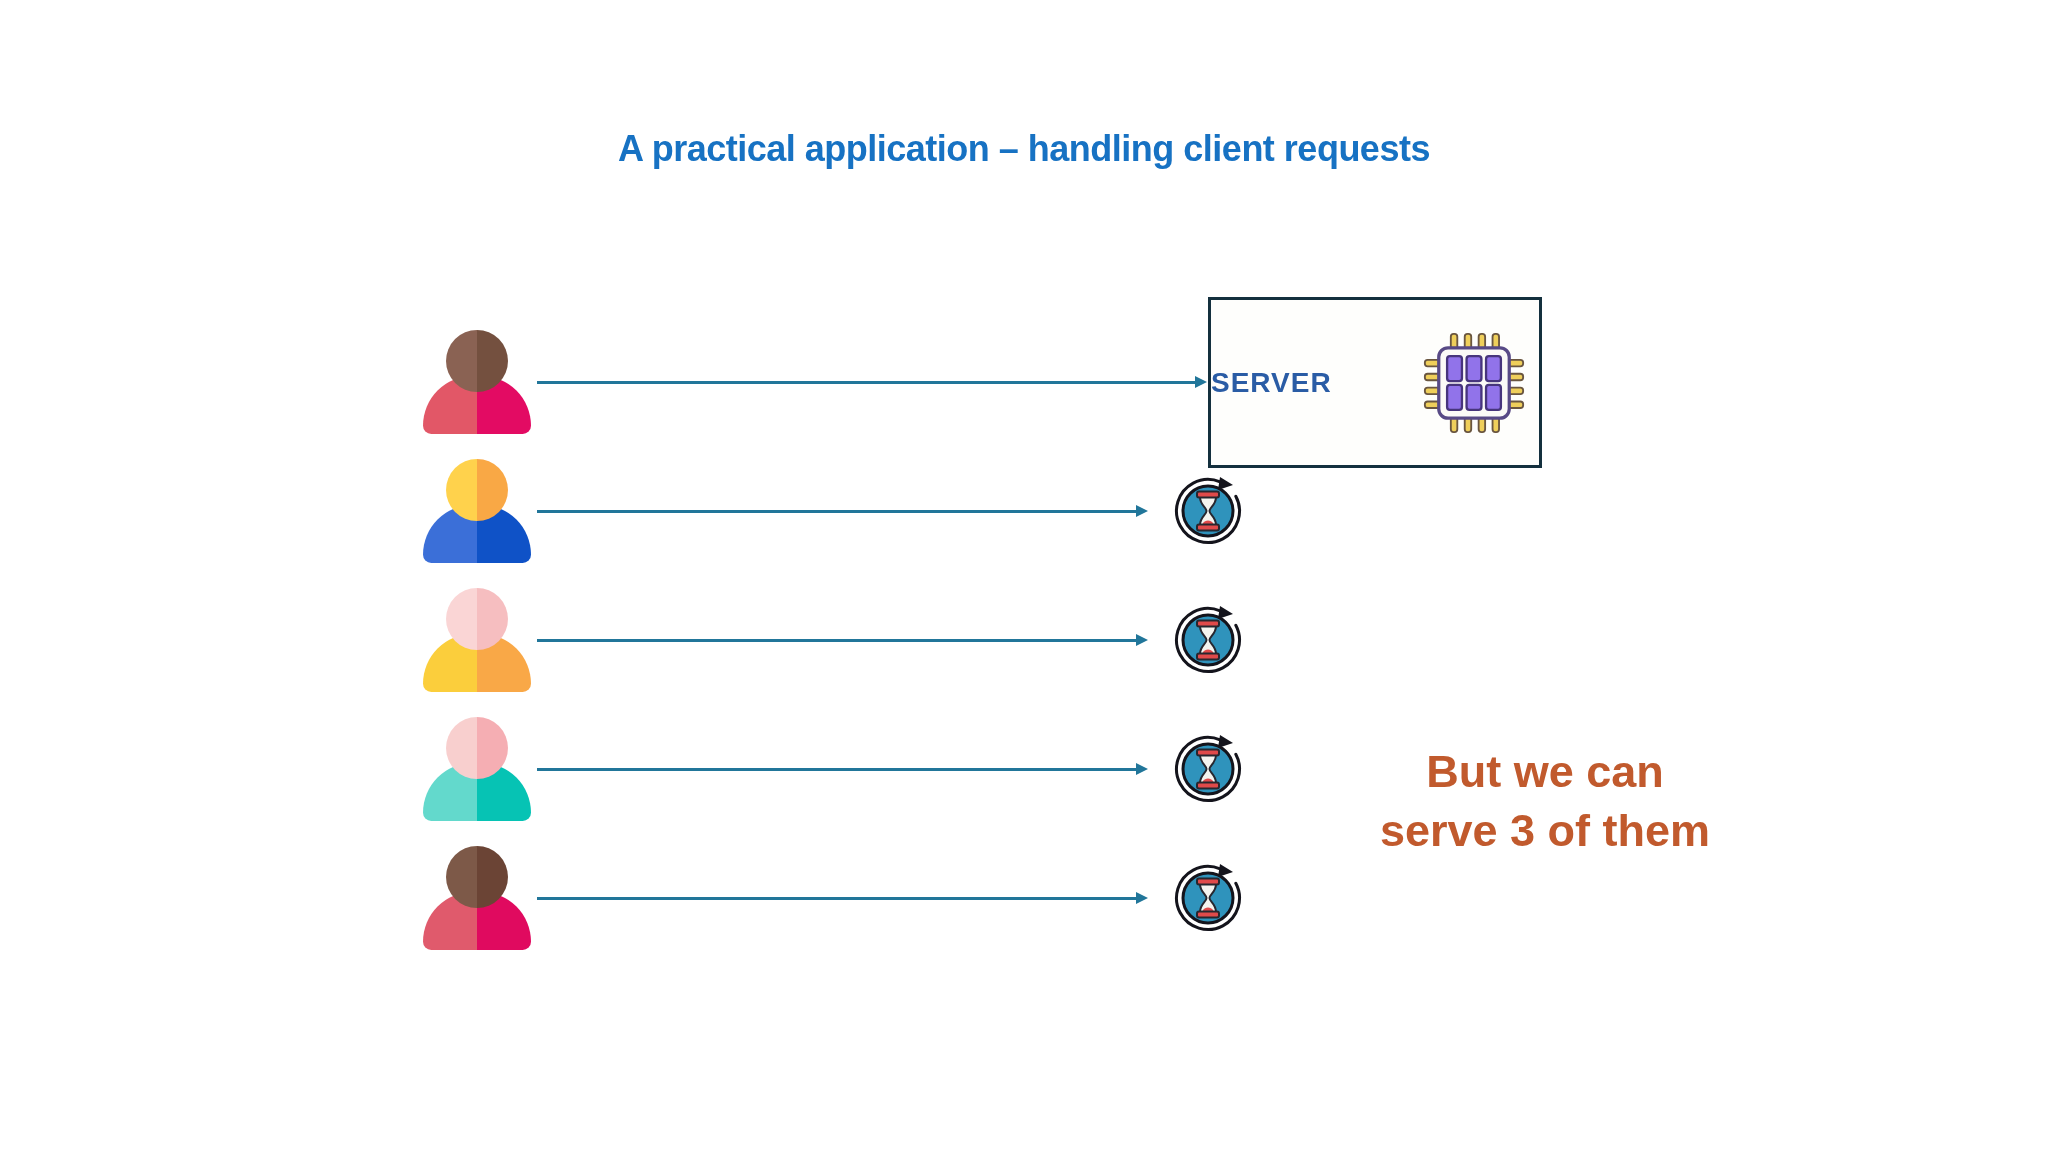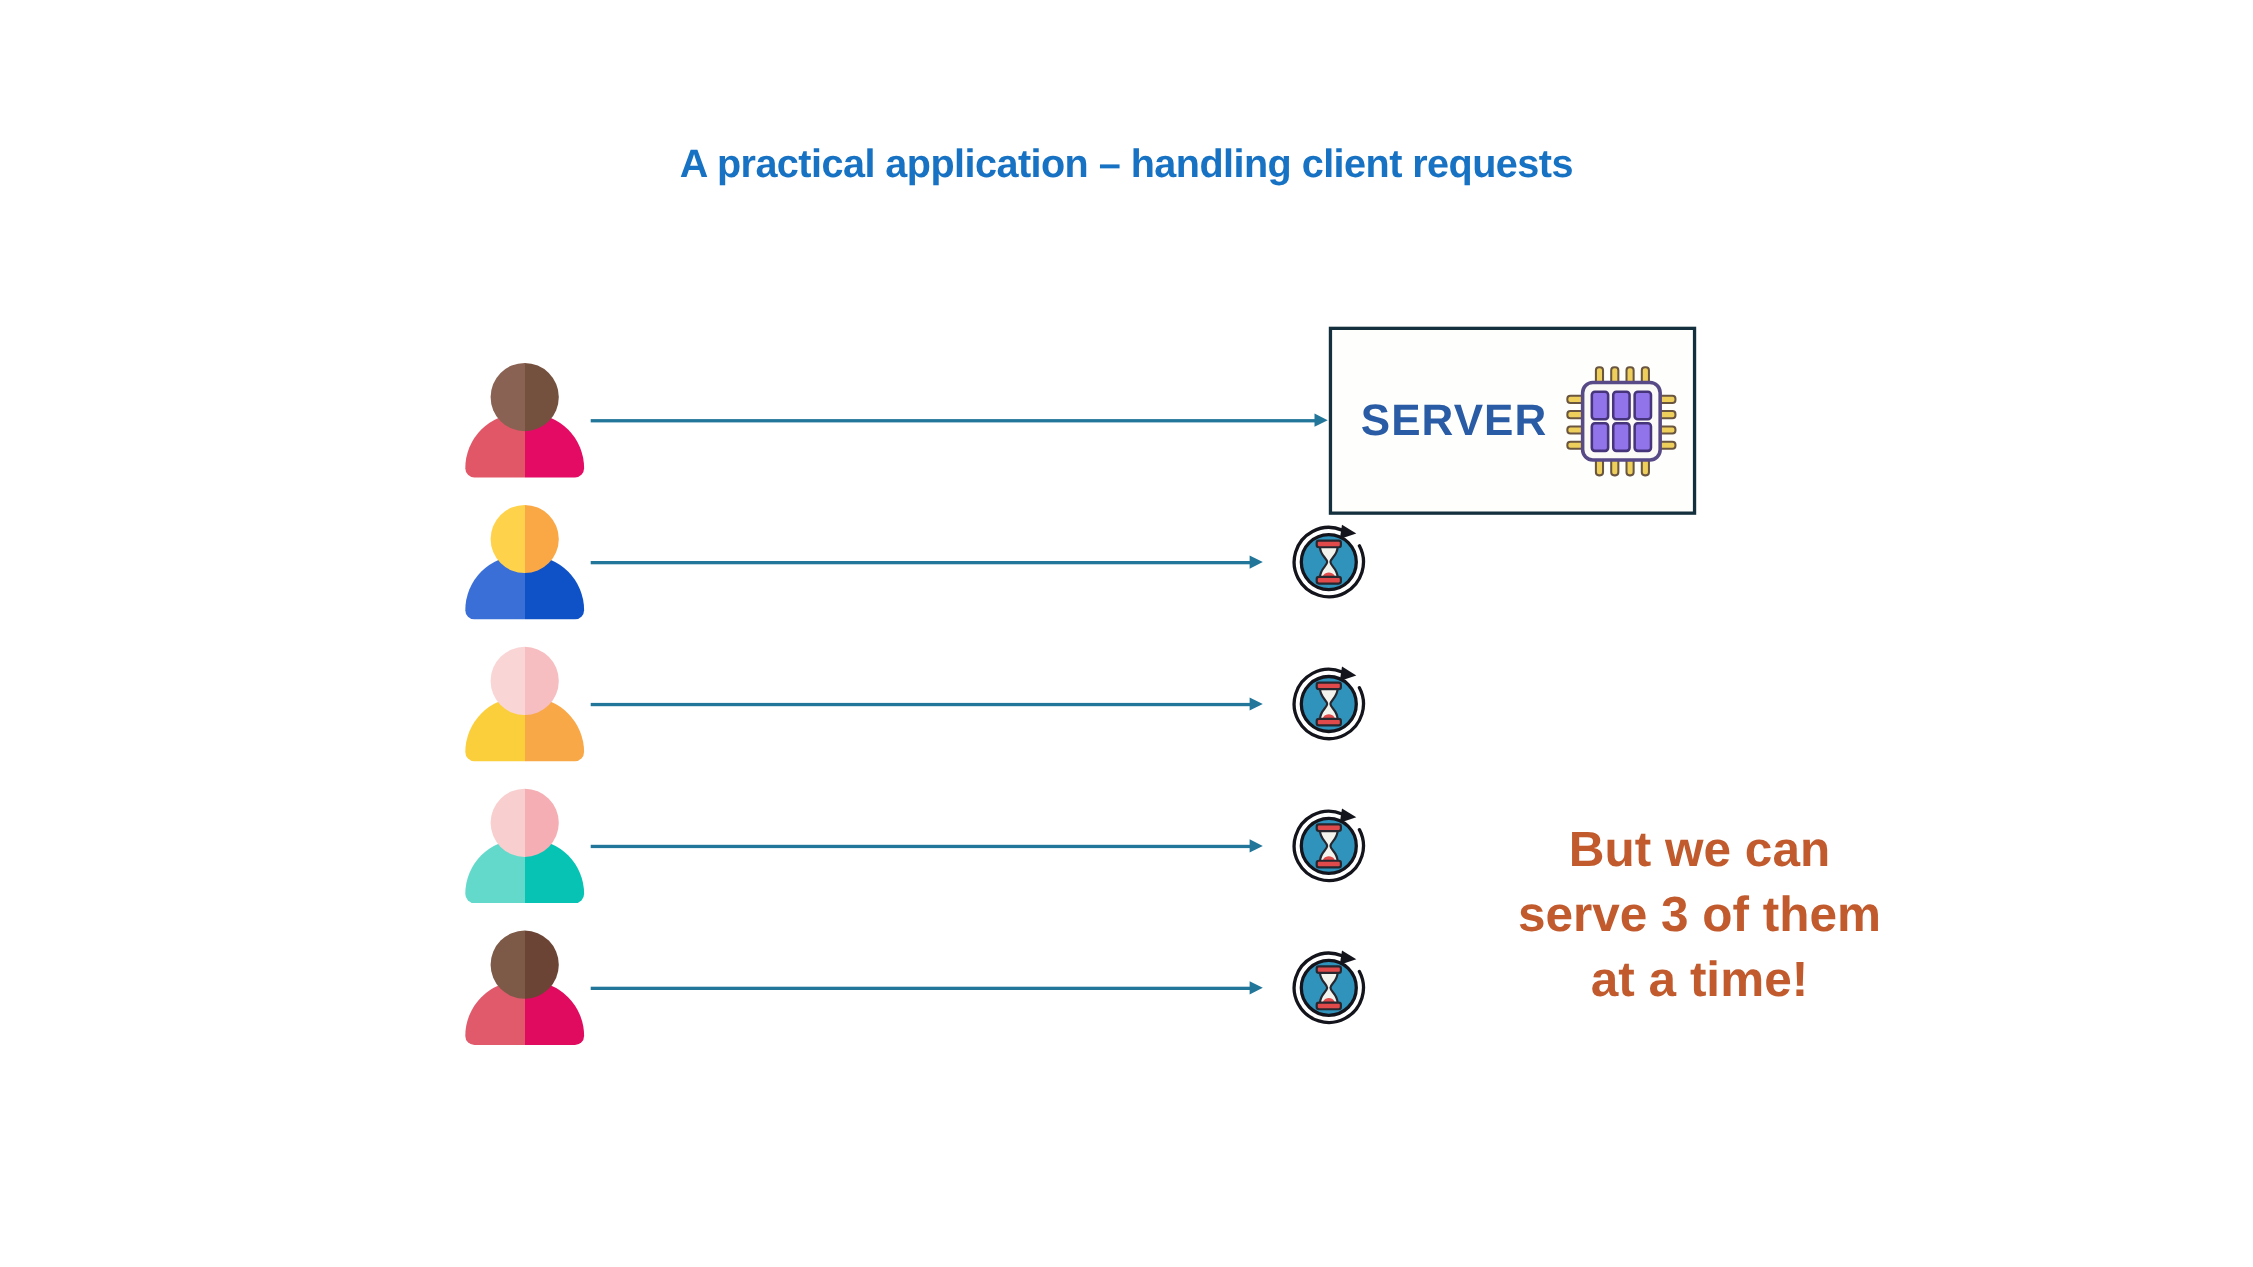--- a/index.html
+++ b/index.html
@@ -31,21 +31,21 @@
   }
   
   .hourglass{position:absolute;width:72px;height:72px;}
   
   .server-box{
     position:absolute;left:1208px;top:297px;width:334px;height:171px;
     background:#fefefc;border:3.5px solid var(--server-border);box-sizing:border-box;
     display:flex;align-items:center;
   }
   .server-label{
-    margin-left:26px;font-size:40px;font-weight:800;letter-spacing:1px;
+    font-size:28px;font-weight:800;letter-spacing:1px;
     color:var(--server-label-color);
     text-align:center;
   }
   .chip{position:absolute;right:14px;top:32px;width:102px;height:102px;}
   
   .note{
     position:absolute;left:1320px;top:742px;width:450px;
     text-align:center;font-size:45px;line-height:59px;font-weight:800;
     color:var(--note-color);
   }
@@ -180,16 +180,15 @@
         <rect x="26" y="57" width="16" height="27" rx="3" fill="#9173ea"></rect>
           <rect x="47" y="57" width="16" height="27" rx="3" fill="#9173ea"></rect>
           <rect x="68" y="57" width="16" height="27" rx="3" fill="#9173ea"></rect>
       </g>
     </svg>
   </div>
 
   <div class="note">
     <div>But we can</div>
     <div>serve 3 of them</div>
-    <div>at a time!</div>
   </div>
 
 </div>
 
 </body></html>

